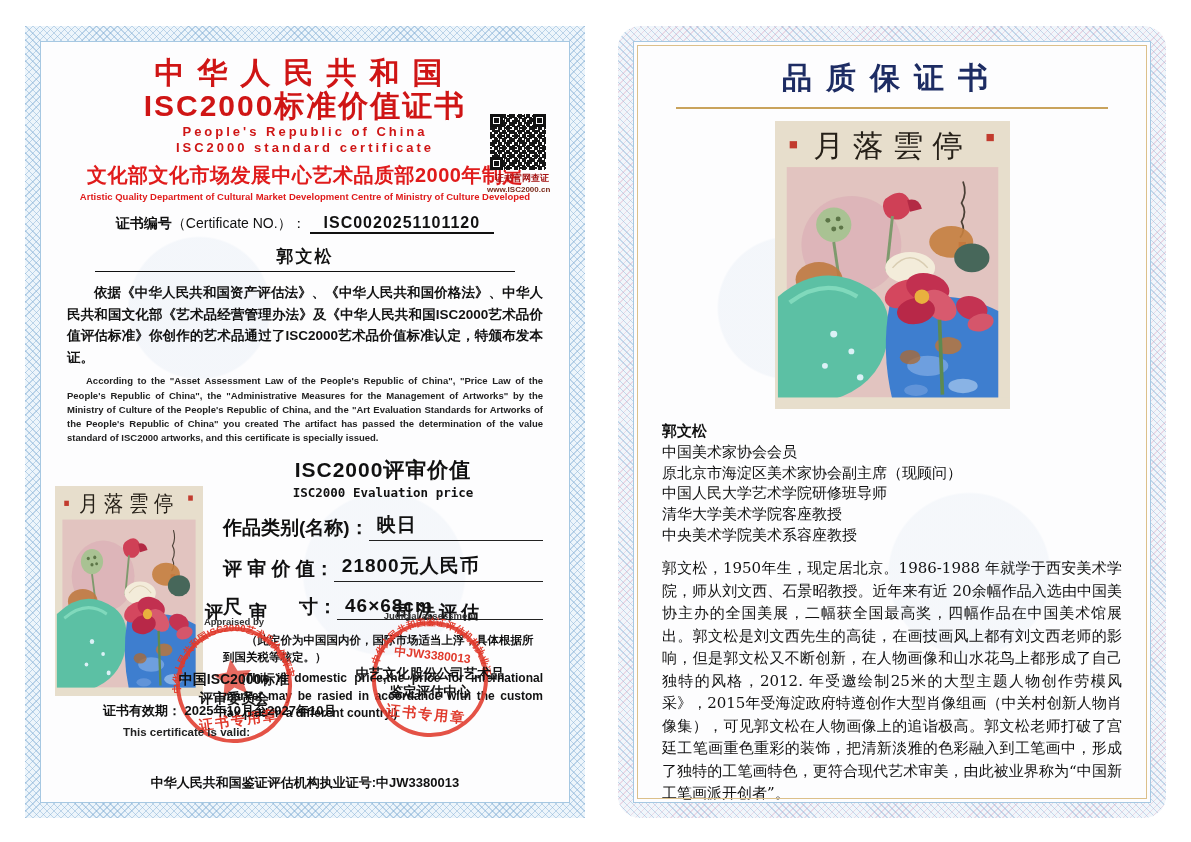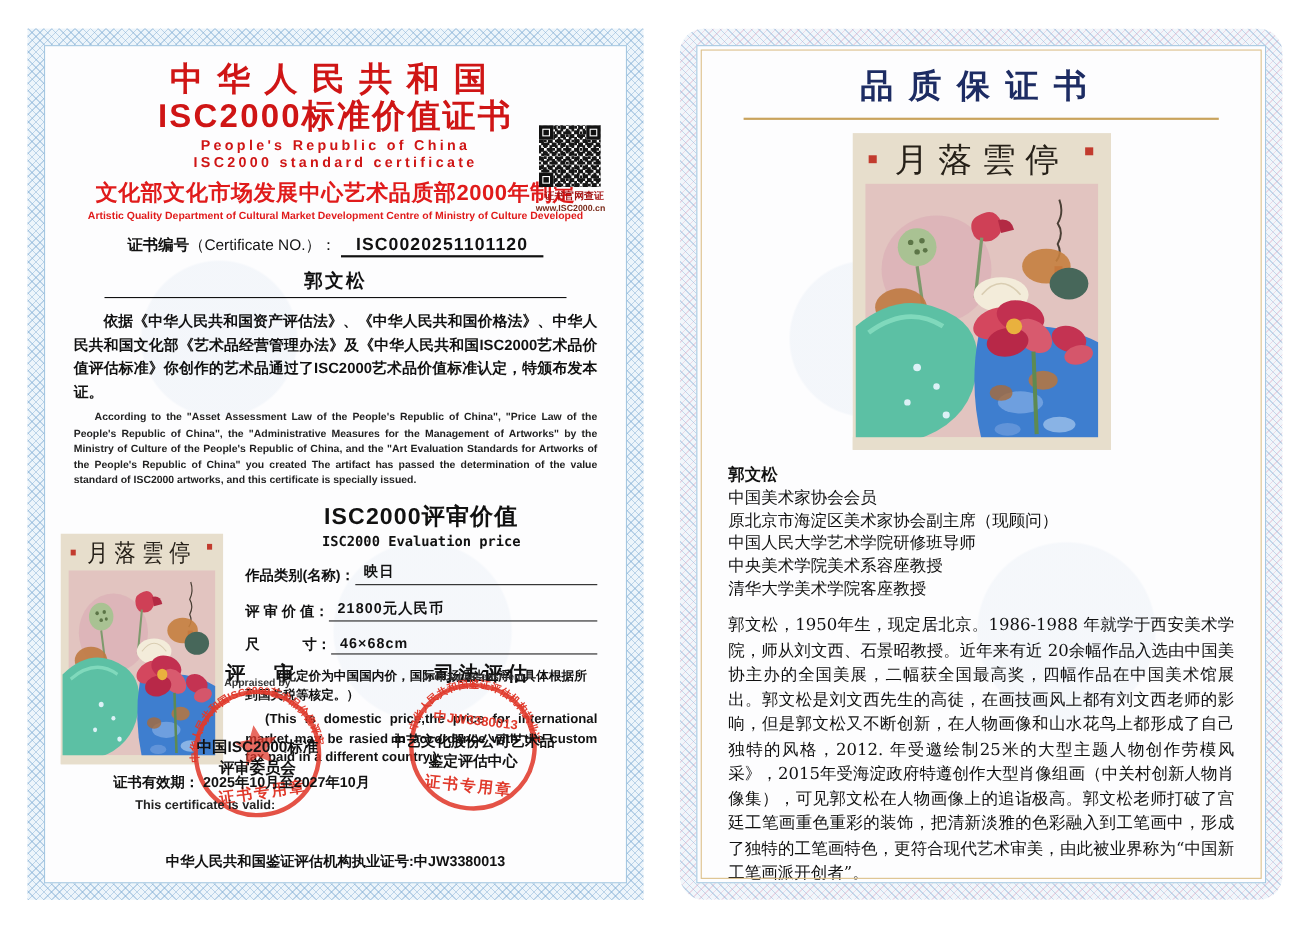--- a/index.html
+++ b/index.html
@@ -55,21 +55,21 @@
   .lp-certrow .num{font-weight:bold;font-size:16px;border-bottom:2px solid #111;padding:0 14px 1px 14px;letter-spacing:1px;}
   .lp-name-wrap{width:420px;margin:12px auto 0 auto;text-align:center;border-bottom:1.5px solid #111;padding-bottom:3px;}
   .lp-name{font-size:17px;font-weight:bold;color:#111;letter-spacing:2px;}
   .lp-stmt-cn{margin:10px 0 0 0;font-size:13.5px;font-weight:600;color:#111;line-height:1.6;text-align:justify;text-indent:2em;}
   .lp-stmt-en{margin:6px 0 0 0;font-size:9.5px;font-weight:600;color:#222;line-height:1.5;text-align:justify;text-indent:2em;}
   .lp-eval{display:flex;margin-top:10px;}
   .lp-paint{width:152px;flex:0 0 152px;margin-left:-12px;padding-top:30px;}
   .lp-form{flex:1;padding-left:16px;}
   .lp-eval-t{font-size:21px;font-weight:bold;color:#111;text-align:center;letter-spacing:1px;}
   .lp-eval-s{font-size:12.5px;font-weight:bold;color:#111;text-align:center;font-family:"DejaVu Sans Mono",monospace;margin-top:1px;}
-  .field{display:flex;align-items:flex-end;margin-top:12px;font-size:13px;color:#111;}
+  .field{display:flex;align-items:flex-end;margin-top:12px;font-size:19px;color:#111;}
   .flabel{font-weight:bold;white-space:nowrap;}
   .fvalue{flex:1;font-weight:bold;border-bottom:1.5px solid #222;padding:0 4px 2px 8px;letter-spacing:1px;}
   .note-cn{font-size:11.5px;font-weight:bold;color:#111;margin-top:12px;line-height:1.5;text-indent:2em;}
   .note-en{font-size:12px;font-weight:bold;color:#111;margin-top:4px;line-height:1.45;text-align:justify;text-indent:1.5em;}
   .lp-bottom{position:absolute;left:26px;right:26px;bottom:6px;height:196px;}
   .hdr{position:absolute;top:0;font-size:18px;font-weight:bold;color:#111;letter-spacing:4px;}
   .hdr1{left:138px;}
   .hdr2{left:328px;}
   .sealcol{position:absolute;width:170px;text-align:center;}
   .sc1{left:82px;top:16px;}
@@ -300,22 +300,22 @@
           <rect x="0" y="192" width="160" height="8" fill="#e7decc"></rect>
         </svg>
       </div>
 
       <div class="rp-info">
         <div class="rp-name">郭文松</div>
         <div class="rp-bio">
           <div>中国美术家协会会员</div>
           <div>原北京市海淀区美术家协会副主席（现顾问）</div>
           <div>中国人民大学艺术学院研修班导师</div>
+          <div>清华大学美术学院客座教授</div>
           <div>中央美术学院美术系容座教授</div>
-          <div>清华大学美术学院客座教授</div>
         </div>
       </div>
 
       <div class="rp-para">郭文松，1950年生，现定居北京。1986-1988 年就学于西安美术学院，师从刘文西、石景昭教授。近年来有近 20余幅作品入选由中国美协主办的全国美展，二幅获全国最高奖，四幅作品在中国美术馆展出。郭文松是刘文西先生的高徒，在画技画风上都有刘文西老师的影响，但是郭文松又不断创新，在人物画像和山水花鸟上都形成了自己独特的风格，2012. 年受邀绘制25米的大型主题人物创作劳模风采》，2015年受海淀政府特遵创作大型肖像组画（中关村创新人物肖像集），可见郭文松在人物画像上的追诣极高。郭文松老师打破了宫廷工笔画重色重彩的装饰，把清新淡雅的色彩融入到工笔画中，形成了独特的工笔画特色，更符合现代艺术审美，由此被业界称为“中国新工笔画派开创者”。</div>
 
     </div>
   </div>
 </div>
 
 </body></html>

